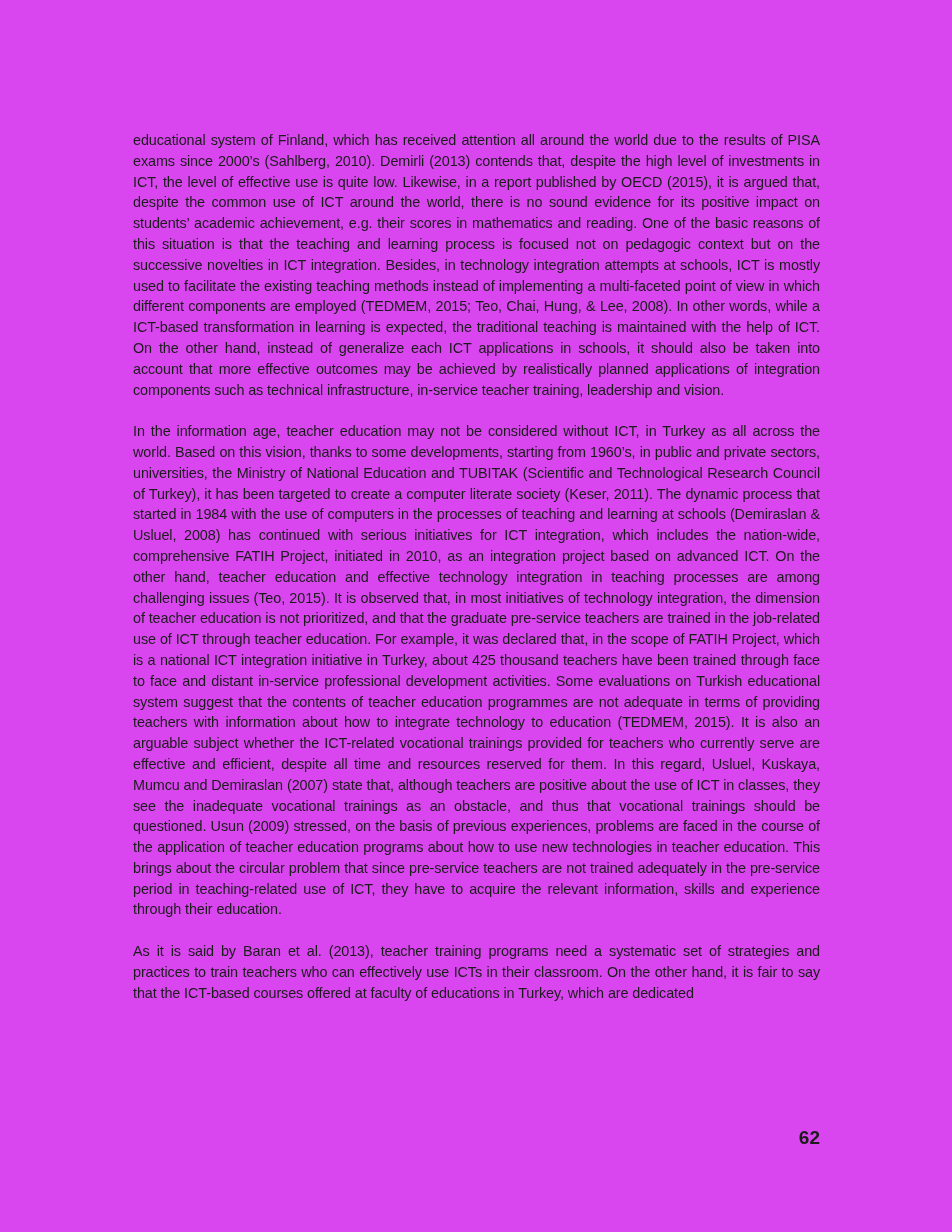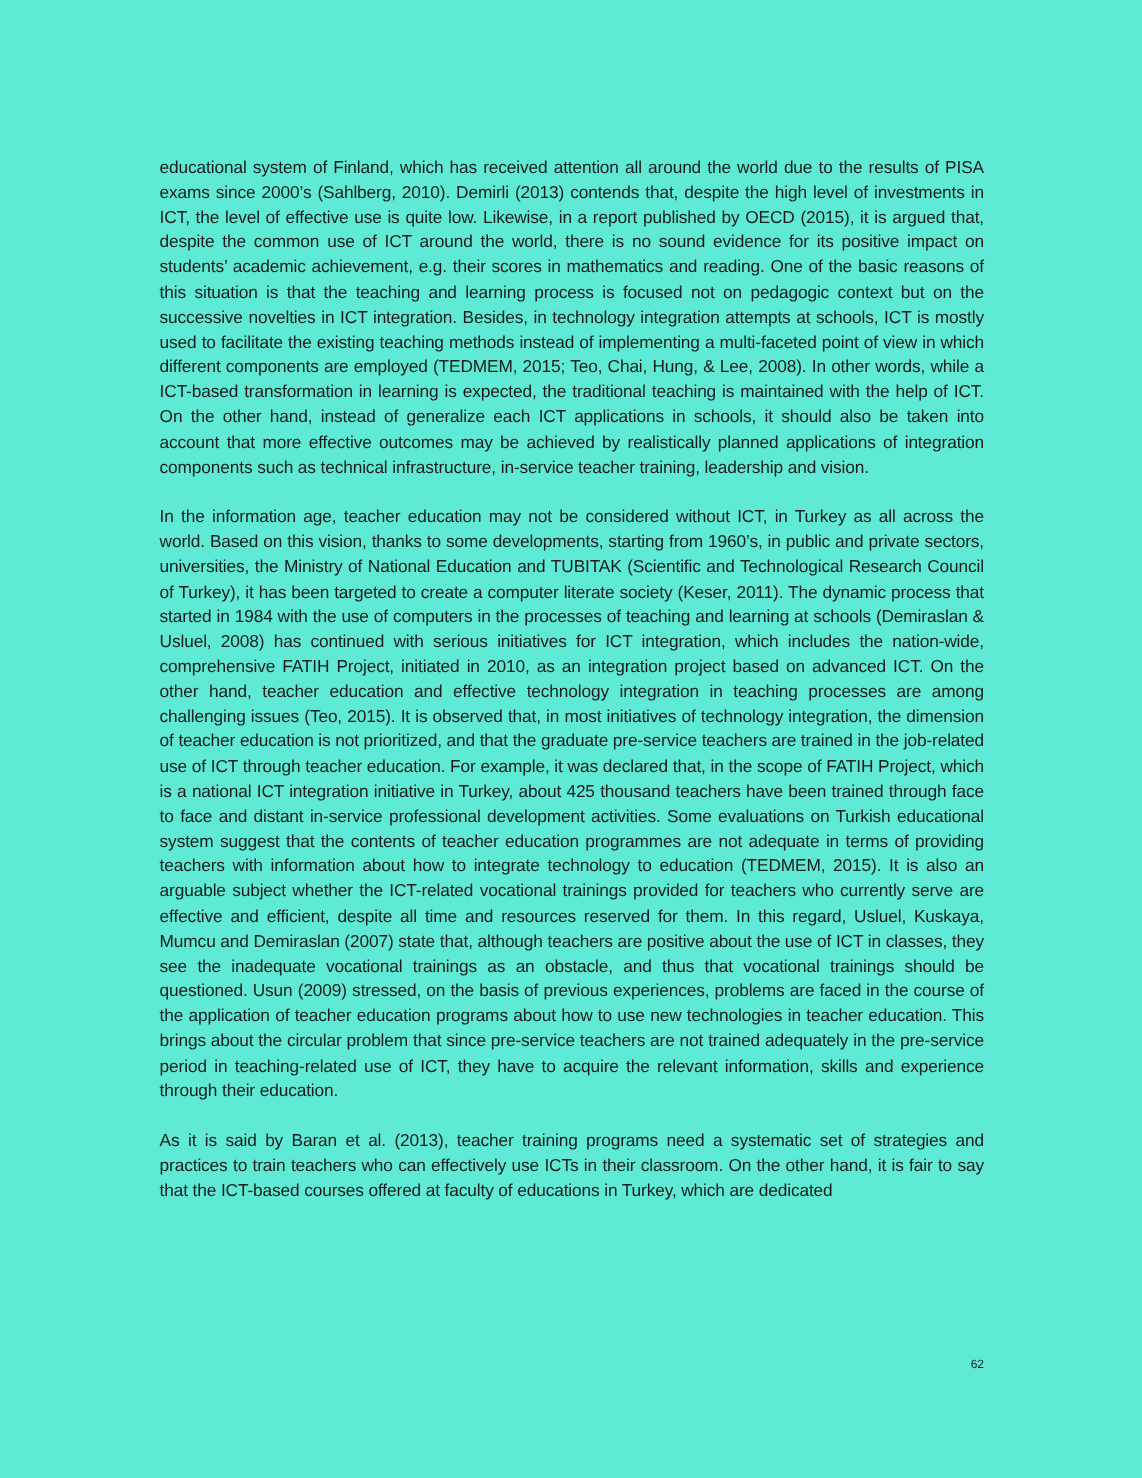--- a/index.html
+++ b/index.html
@@ -11,42 +11,43 @@
     width: 952px;
     height: 1232px;
     position: relative;
     font-family: "Liberation Sans", sans-serif;
     color: #1c1c1c;
     overflow: hidden;
   }
   .page {
     position: absolute;
     inset: 0;
-    background: #5eead4;
+    background: #d946ef;
   }
   .content {
     position: absolute;
     left: 133px;
     top: 130px;
     width: 687px;
   }
   .content p {
     margin: 0 0 20.8px 0;
     font-size: 14.4px;
     line-height: 20.8px;
     text-align: justify;
     letter-spacing: -0.1px;
   }
   .page-number {
     position: absolute;
     top: 1129px;
     right: 132px;
-    font-size: 10px;
+    font-size: 19px;
     line-height: 18px;
     text-align: right;
+    font-weight: bold;
   }
 </style>
 </head>
 <body>
 
 <div class="page">
   <div class="content">
     <p>educational system of Finland, which has received attention all around the world due to the results of PISA exams since 2000’s (Sahlberg, 2010). Demirli (2013) contends that, despite the high level of investments in ICT, the level of effective use is quite low. Likewise, in a report published by OECD (2015), it is argued that, despite the common use of ICT around the world, there is no sound evidence for its positive impact on students’ academic achievement, e.g. their scores in mathematics and reading. One of the basic reasons of this situation is that the teaching and learning process is focused not on pedagogic context but on the successive novelties in ICT integration. Besides, in technology integration attempts at schools, ICT is mostly used to facilitate the existing teaching methods instead of implementing a multi-faceted point of view in which different components are employed (TEDMEM, 2015; Teo, Chai, Hung, &amp; Lee, 2008). In other words, while a ICT-based transformation in learning is expected, the traditional teaching is maintained with the help of ICT. On the other hand, instead of generalize each ICT applications in schools, it should also be taken into account that more effective outcomes may be achieved by realistically planned applications of integration components such as technical infrastructure, in-service teacher training, leadership and vision.</p>
     <p>In the information age, teacher education may not be considered without ICT, in Turkey as all across the world. Based on this vision, thanks to some developments, starting from 1960’s, in public and private sectors, universities, the Ministry of National Education and TUBITAK (Scientific and Technological Research Council of Turkey), it has been targeted to create a computer literate society (Keser, 2011). The dynamic process that started in 1984 with the use of computers in the processes of teaching and learning at schools (Demiraslan &amp; Usluel, 2008) has continued with serious initiatives for ICT integration, which includes the nation-wide, comprehensive FATIH Project, initiated in 2010, as an integration project based on advanced ICT. On the other hand, teacher education and effective technology integration in teaching processes are among challenging issues (Teo, 2015). It is observed that, in most initiatives of technology integration, the dimension of teacher education is not prioritized, and that the graduate pre-service teachers are trained in the job-related use of ICT through teacher education. For example, it was declared that, in the scope of FATIH Project, which is a national ICT integration initiative in Turkey, about 425 thousand teachers have been trained through face to face and distant in-service professional development activities. Some evaluations on Turkish educational system suggest that the contents of teacher education programmes are not adequate in terms of providing teachers with information about how to integrate technology to education (TEDMEM, 2015). It is also an arguable subject whether the ICT-related vocational trainings provided for teachers who currently serve are effective and efficient, despite all time and resources reserved for them. In this regard, Usluel, Kuskaya, Mumcu and Demiraslan (2007) state that, although teachers are positive about the use of ICT in classes, they see the inadequate vocational trainings as an obstacle, and thus that vocational trainings should be questioned. Usun (2009) stressed, on the basis of previous experiences, problems are faced in the course of the application of teacher education programs about how to use new technologies in teacher education. This brings about the circular problem that since pre-service teachers are not trained adequately in the pre-service period in teaching-related use of ICT, they have to acquire the relevant information, skills and experience through their education.</p>
     <p>As it is said by Baran et al. (2013), teacher training programs need a systematic set of strategies and practices to train teachers who can effectively use ICTs in their classroom. On the other hand, it is fair to say that the ICT-based courses offered at faculty of educations in Turkey, which are dedicated</p>

